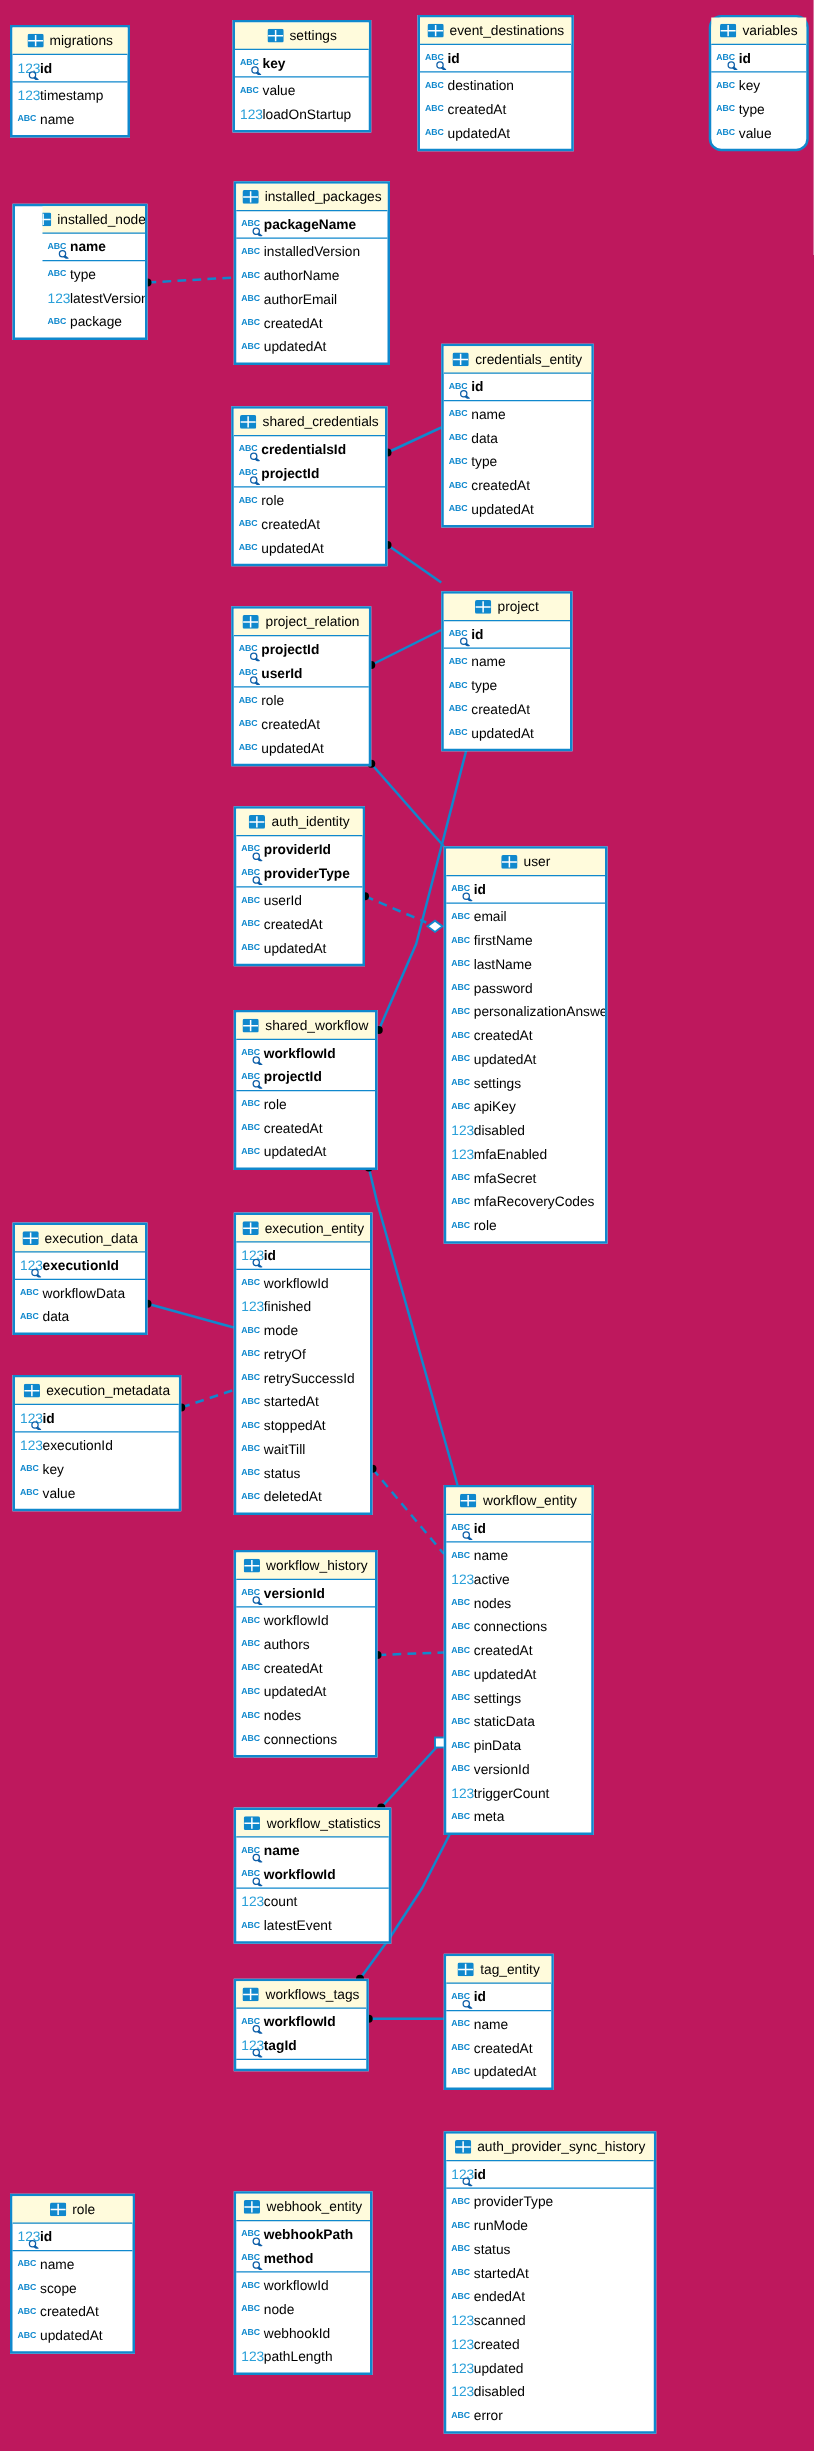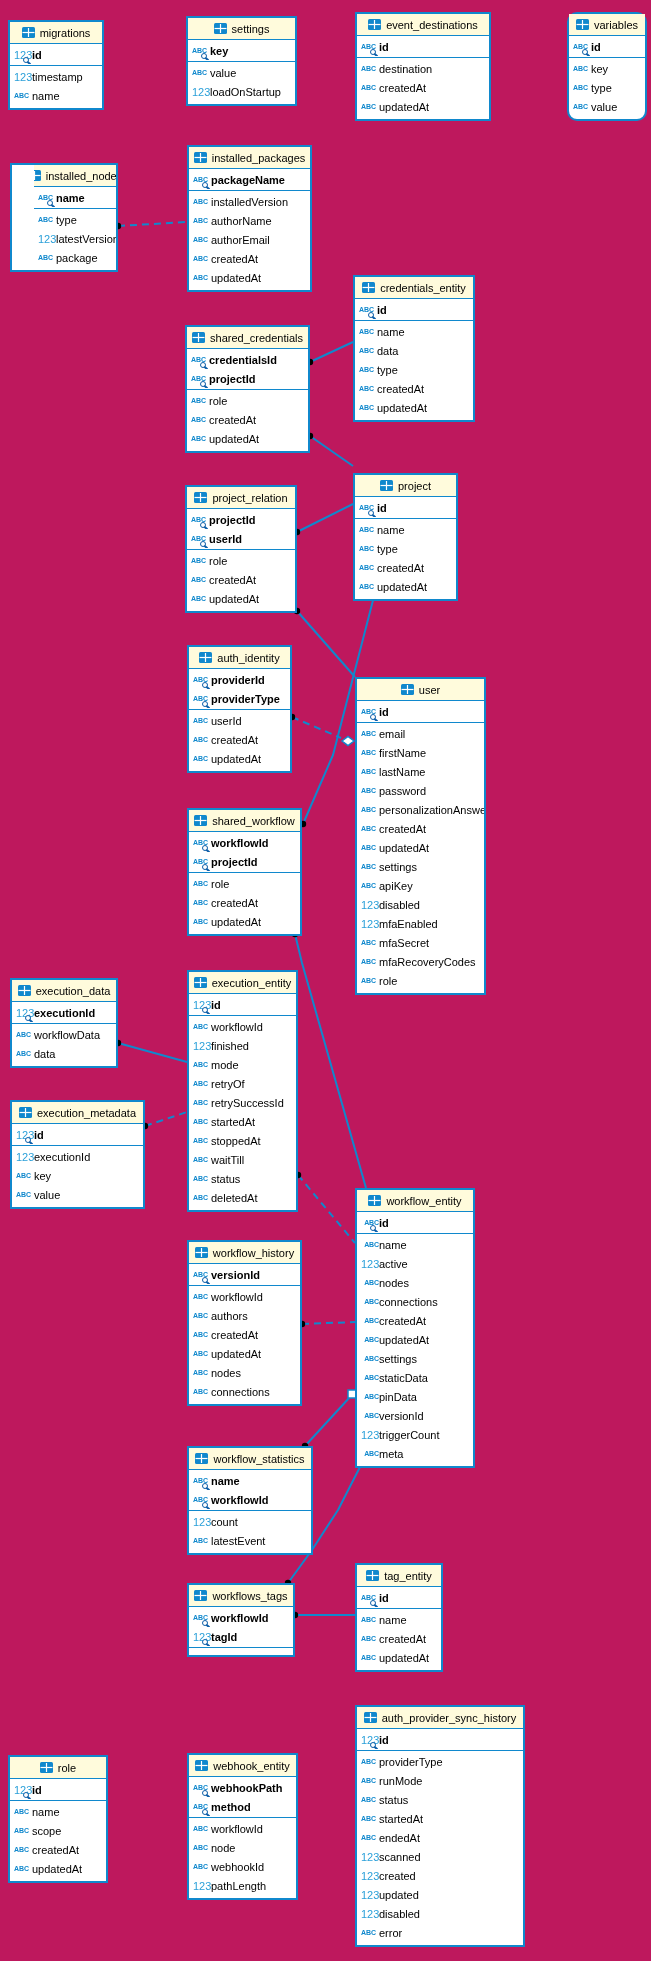--- a/index.html
+++ b/index.html
@@ -107,21 +107,21 @@
         <div class="crow">
           <span class="cicon txt">ABC</span>
           <span class="cname">value</span>
         </div>
         <div class="crow">
           <span class="cicon num">123</span>
           <span class="cname">loadOnStartup</span>
         </div>
       </div>
     </div>
-    <div class="tbl" style="left: 355px; top: 12px; width: 136px;">
+    <div class="tbl" style="left: 334px; top: 12px; width: 125px;">
       <div class="thead">
         <svg class="tblicon" width="13" height="11" viewBox="0 0 13 11">
           <rect width="13" height="11" rx="1.5" fill="#1088cd"></rect>
           <line x1="0.5" y1="5.5" x2="12.5" y2="5.5" stroke="#fff" stroke-width="1.2"></line>
           <line x1="6.5" y1="1" x2="6.5" y2="10" stroke="#fff" stroke-width="1.2"></line>
         </svg>
         <span>event_destinations</span>
       </div>
       <div class="tbody">
         <div class="crow pk">
@@ -617,21 +617,21 @@
         <div class="crow">
           <span class="cicon txt">ABC</span>
           <span class="cname">key</span>
         </div>
         <div class="crow">
           <span class="cicon txt">ABC</span>
           <span class="cname">value</span>
         </div>
       </div>
     </div>
-    <div class="tbl" style="left: 355px; top: 1188px; width: 120px; text-align: right;">
+    <div class="tbl" style="left: 355px; top: 1188px; width: 120px;">
       <div class="thead">
         <svg class="tblicon" width="13" height="11" viewBox="0 0 13 11">
           <rect width="13" height="11" rx="1.5" fill="#1088cd"></rect>
           <line x1="0.5" y1="5.5" x2="12.5" y2="5.5" stroke="#fff" stroke-width="1.2"></line>
           <line x1="6.5" y1="1" x2="6.5" y2="10" stroke="#fff" stroke-width="1.2"></line>
         </svg>
         <span>workflow_entity</span>
       </div>
       <div class="tbody">
         <div class="crow pk">

